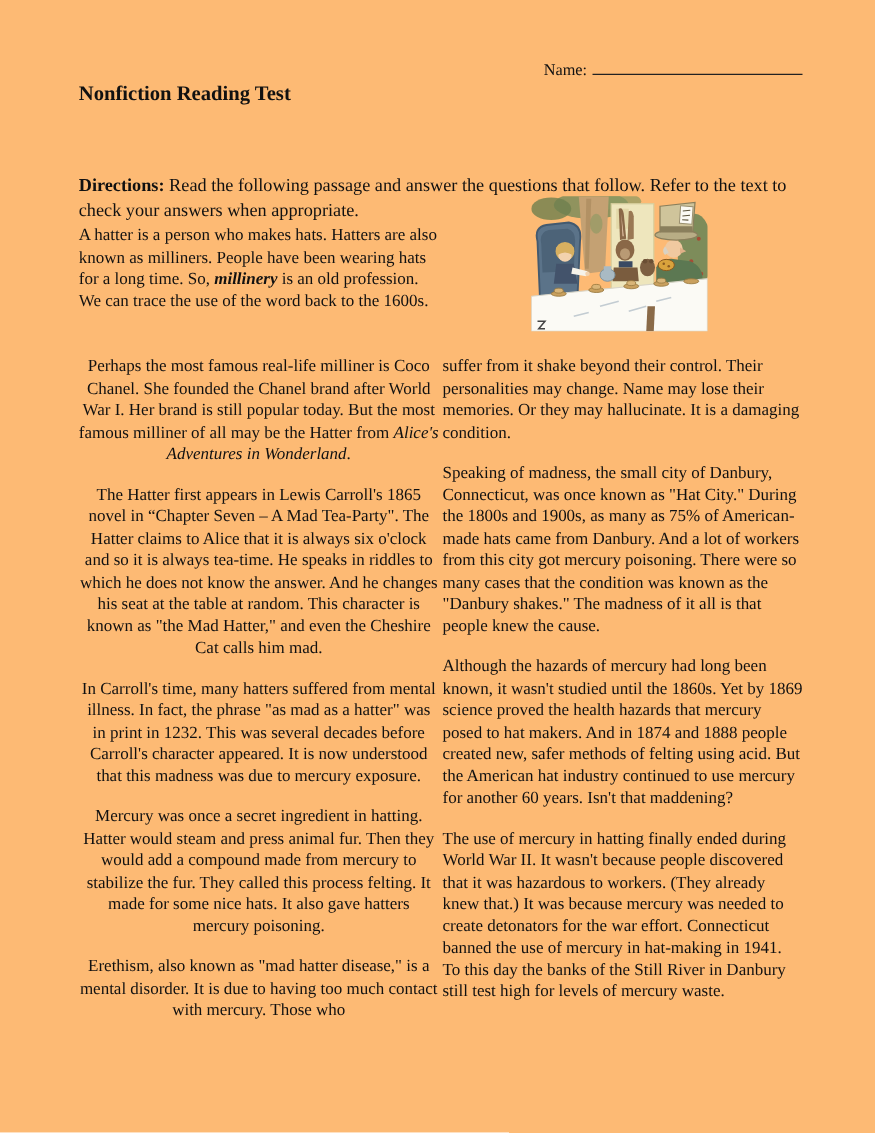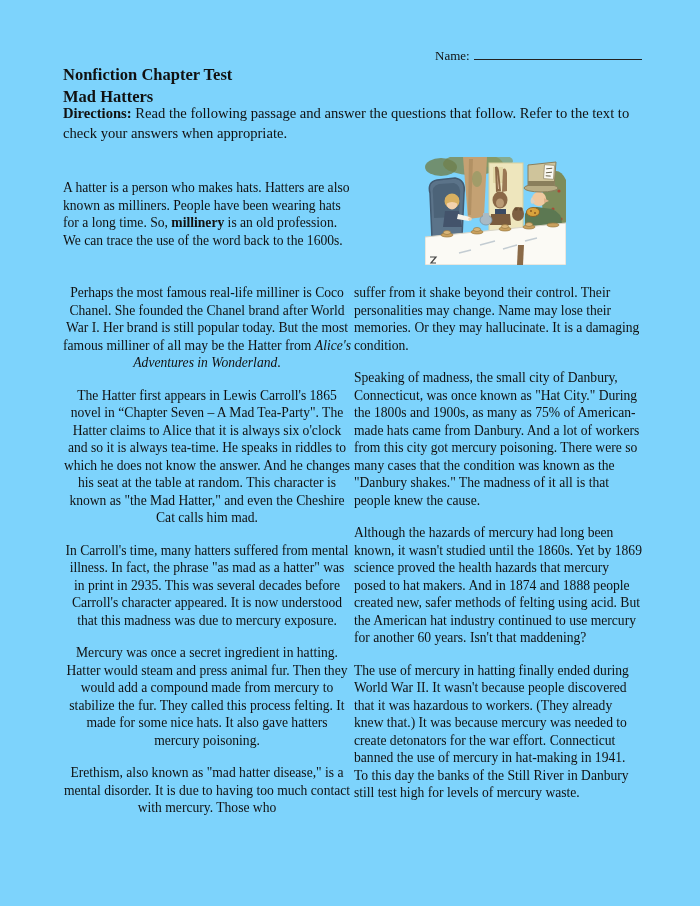--- a/index.html
+++ b/index.html
@@ -1,20 +1,20 @@
 <!DOCTYPE html>
 <html><head>
 <meta charset="utf-8">
 <style>
   html, body { margin: 0; padding: 0; background: #ffffff; }
   .page {
     position: relative;
     width: 700px;
     height: 906px;
-    background: #7dd3fc;
+    background: #fdba74;
     font-family: "Liberation Serif", serif;
     color: #111111;
     overflow: hidden;
   }
   .name-row {
     position: absolute;
     top: 47px;
     left: 435px;
     font-size: 13px;
     white-space: nowrap;
@@ -29,21 +29,21 @@
   .title-block {
     position: absolute;
     top: 64px;
     left: 63px;
     font-weight: bold;
     font-size: 16.5px;
     line-height: 22px;
   }
   .directions {
     position: absolute;
-    top: 104px;
+    top: 140px;
     left: 63px;
     width: 578px;
     font-size: 14.6px;
     line-height: 19.5px;
     font-family: Liberation Serif, serif;
   }
   .intro-para {
     position: absolute;
     top: 179px;
     left: 63px;
@@ -72,27 +72,26 @@
 </head>
 <body>
 
 <div class="page">
 
   <div class="name-row">
     <span>Name:</span><span class="name-line"></span>
   </div>
 
   <div class="title-block">
-    <div>Nonfiction Chapter Test</div>
-    <div>Mad Hatters</div>
+    <div>Nonfiction Reading Test</div>
   </div>
 
   <div class="directions"><span style="font-weight: bold;">Directions:</span><span> Read the following passage and answer the questions that follow. Refer to the text to check your answers when appropriate.</span></div>
 
-  <div class="intro-para"><span>A hatter is a person who makes hats. Hatters are also known as milliners. People have been wearing hats for a long time. So, </span><span style="font-weight: bold; ">millinery</span><span> is an old profession. We can trace the use of the word back to the 1600s.</span></div>
+  <div class="intro-para"><span>A hatter is a person who makes hats. Hatters are also known as milliners. People have been wearing hats for a long time. So, </span><span style="font-weight: bold; font-style: italic;">millinery</span><span> is an old profession. We can trace the use of the word back to the 1600s.</span></div>
 
   <div class="illustration-box">
     <svg width="141" height="108" viewBox="0 0 141 108" xmlns="http://www.w3.org/2000/svg">
 
       <ellipse cx="48" cy="7" rx="30" ry="11" fill="#7d8c5a" opacity="0.85"></ellipse>
       <ellipse cx="16" cy="10" rx="16" ry="9" fill="#6e7f4e" opacity="0.8"></ellipse>
       <ellipse cx="70" cy="4" rx="18" ry="7" fill="#8a9a62" opacity="0.7"></ellipse>
 
       <path d="M38,0 L62,0 L59,60 L43,62 Z" fill="#c4a173"></path>
       <path d="M44,2 L48,2 L46,58 L43,58 Z" fill="#ab8a5e" opacity="0.7"></path>
@@ -162,21 +161,21 @@
 
       <path d="M93,88 L99,88 L98,108 L92,108 Z" fill="#8a6a48"></path>
 
       <path d="M5,100 L11,100 L6,106 L11,106" stroke="#444" stroke-width="1.2" fill="none"></path>
     </svg>
   </div>
 
   <div class="column col-left">
       <p class="body-para"><span>Perhaps the most famous real-life milliner is Coco Chanel. She founded the Chanel brand after World War I. Her brand is still popular today. But the most famous milliner of all may be the Hatter from </span><span style="font-style: italic;">Alice's Adventures in Wonderland</span><span>.</span></p>
       <p class="body-para"><span>The Hatter first appears in Lewis Carroll's 1865 novel in “Chapter Seven – A Mad Tea-Party". The Hatter claims to Alice that it is always six o'clock and so it is always tea-time. He speaks in riddles to which he does not know the answer. And he changes his seat at the table at random. This character is known as "the Mad Hatter," and even the Cheshire Cat calls him mad.</span></p>
-      <p class="body-para"><span>In Carroll's time, many hatters suffered from mental illness. In fact, the phrase "as mad as a hatter" was in print in 2935. This was several decades before Carroll's character appeared. It is now understood that this madness was due to mercury exposure.</span></p>
+      <p class="body-para"><span>In Carroll's time, many hatters suffered from mental illness. In fact, the phrase "as mad as a hatter" was in print in 1232. This was several decades before Carroll's character appeared. It is now understood that this madness was due to mercury exposure.</span></p>
       <p class="body-para"><span>Mercury was once a secret ingredient in hatting. Hatter would steam and press animal fur. Then they would add a compound made from mercury to stabilize the fur. They called this process felting. It made for some nice hats. It also gave hatters mercury poisoning.</span></p>
       <p class="body-para"><span>Erethism, also known as "mad hatter disease," is a mental disorder. It is due to having too much contact with mercury. Those who</span></p>
     </div>
   <div class="column col-right">
       <p class="body-para"><span>suffer from it shake beyond their control. Their personalities may change. Name may lose their memories. Or they may hallucinate. It is a damaging condition.</span></p>
       <p class="body-para"><span>Speaking of madness, the small city of Danbury, Connecticut, was once known as "Hat City." During the 1800s and 1900s, as many as 75% of American-made hats came from Danbury. And a lot of workers from this city got mercury poisoning. There were so many cases that the condition was known as the "Danbury shakes." The madness of it all is that people knew the cause.</span></p>
       <p class="body-para"><span>Although the hazards of mercury had long been known, it wasn't studied until the 1860s. Yet by 1869 science proved the health hazards that mercury posed to hat makers. And in 1874 and 1888 people created new, safer methods of felting using acid. But the American hat industry continued to use mercury for another 60 years. Isn't that maddening?</span></p>
       <p class="body-para"><span>The use of mercury in hatting finally ended during World War II. It wasn't because people discovered that it was hazardous to workers. (They already knew that.) It was because mercury was needed to create detonators for the war effort. Connecticut banned the use of mercury in hat-making in 1941. To this day the banks of the Still River in Danbury still test high for levels of mercury waste.</span></p>
     </div>
 

